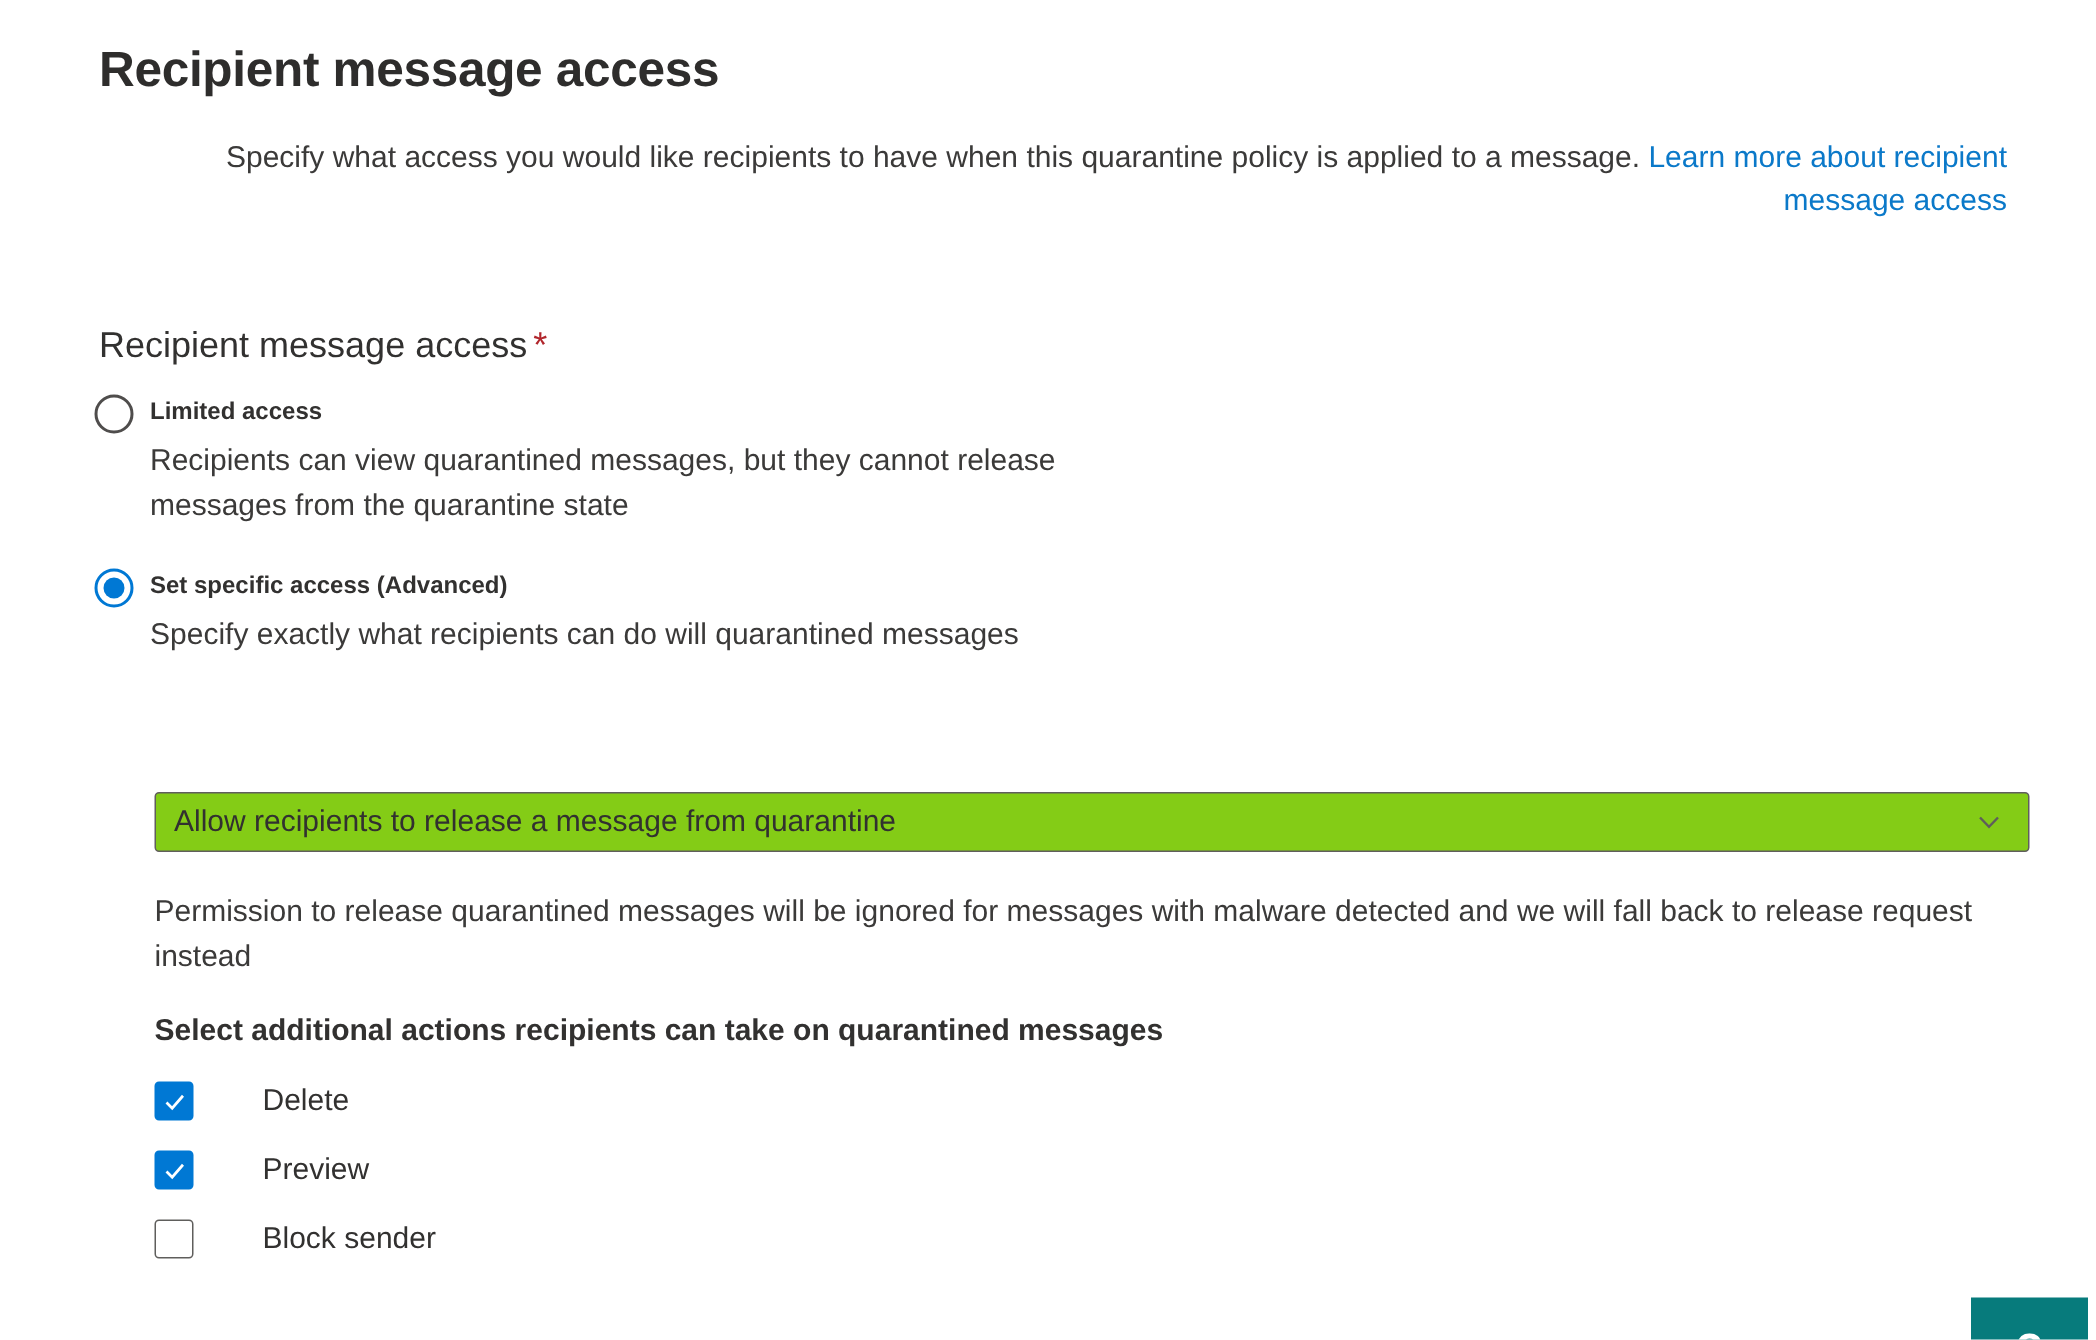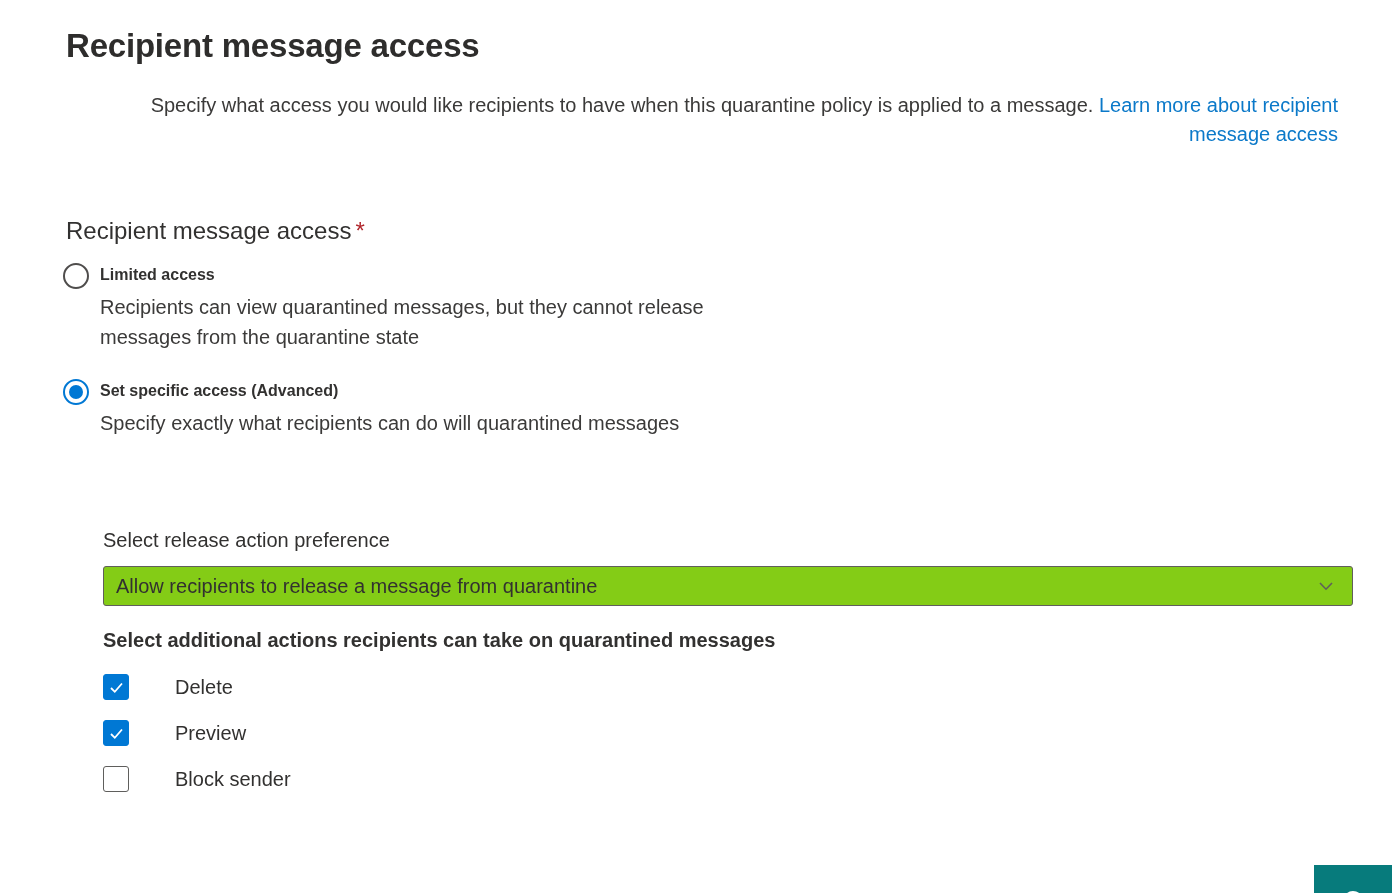--- a/index.html
+++ b/index.html
@@ -189,29 +189,29 @@
   <div class="radio-option">
     <div class="radio-circle selected"></div>
     <div class="radio-body">
       <div class="radio-label">Set specific access (Advanced)</div>
       <div class="radio-desc">Specify exactly what recipients can do will quarantined messages</div>
     </div>
   </div>
 
   <div class="indent">
 
-    <div class="select-label">Select release action preference</div>
 
     <div class="dropdown">
       <span class="dropdown-value">Allow recipients to release a message from quarantine</span>
       <svg class="chevron" width="20" height="20" viewBox="0 0 20 20">
         <path d="M4 7 L10 13.2 L16 7" stroke="#5f5e5c" stroke-width="1.6" fill="none"></path>
       </svg>
     </div>
 
+    <div class="note">Permission to release quarantined messages will be ignored for messages with malware detected and we will fall back to release request instead</div>
 
     <div class="actions-label">Select additional actions recipients can take on quarantined messages</div>
 
     <div class="checkbox-row first">
       <div class="checkbox checked">
         <svg width="17" height="17" viewBox="0 0 17 17">
           <path d="M3 9 L6.8 12.8 L14 4.5" stroke="#ffffff" stroke-width="1.8" fill="none"></path>
         </svg>
       </div>
       <span class="checkbox-label">Delete</span>

